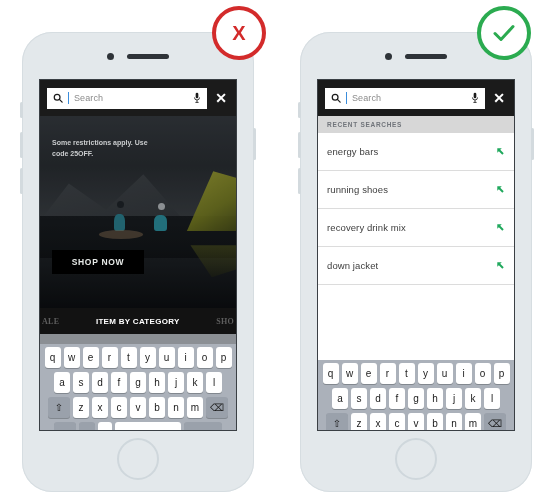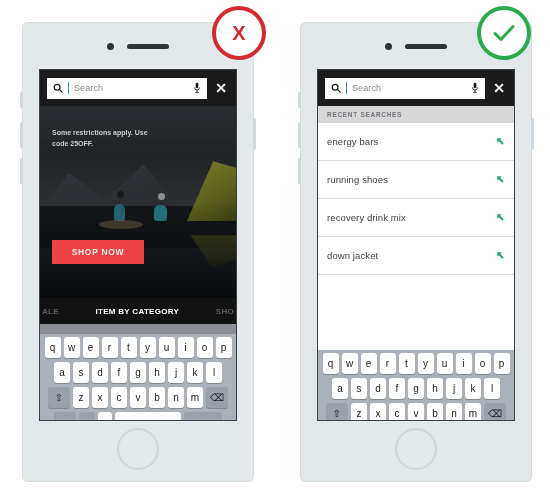--- a/index.html
+++ b/index.html
@@ -17,23 +17,23 @@
     width: 550px;
     height: 500px;
     background: #ffffff;
   }
 
   
   .phone {
     position: absolute;
     width: 232px;
     height: 460px;
-    top: 22px;
+    top: 32px;
     background: #e3e8eb;
-    border-radius: 6px;
+    border-radius: 30px;
     box-shadow: inset 0 0 0 1px #d6dde1;
   }
   .phone.left  { left: 22px; }
   .phone.right { left: 300px; }
 
   
   .btn-side {
     position: absolute;
     background: #d3dade;
     border-radius: 2px;
@@ -250,21 +250,21 @@
     line-height: 1.5;
     max-width: 110px;
     opacity: .92;
   }
   .shop-now-btn {
     position: absolute;
     left: 12px;
     bottom: 34px;
     width: 92px;
     height: 24px;
-    background: #ef4444;
+    background: #000000;
     color: #e6e9e7;
     font-size: 8.5px;
     font-weight: bold;
     letter-spacing: .7px;
     display: flex;
     align-items: center;
     justify-content: center;
     border: none;
     font-family: inherit;
   }
@@ -280,21 +280,21 @@
     box-sizing: border-box;
     overflow: hidden;
     white-space: nowrap;
   }
   .nav-item {
     font-size: 8px;
     font-weight: bold;
     letter-spacing: .3px;
     color: #ffffff;
   }
-  .nav-item.dim { color: #5e5e5e; }
+  .nav-item.dim { color: #5e5e5e; font-family: Liberation Serif, serif; }
 
   .gap-strip {
     height: 10px;
     background: #8b8f94;
   }
 
   
   .recent-header {
     height: 17px;
     background: #d7d7d7;

